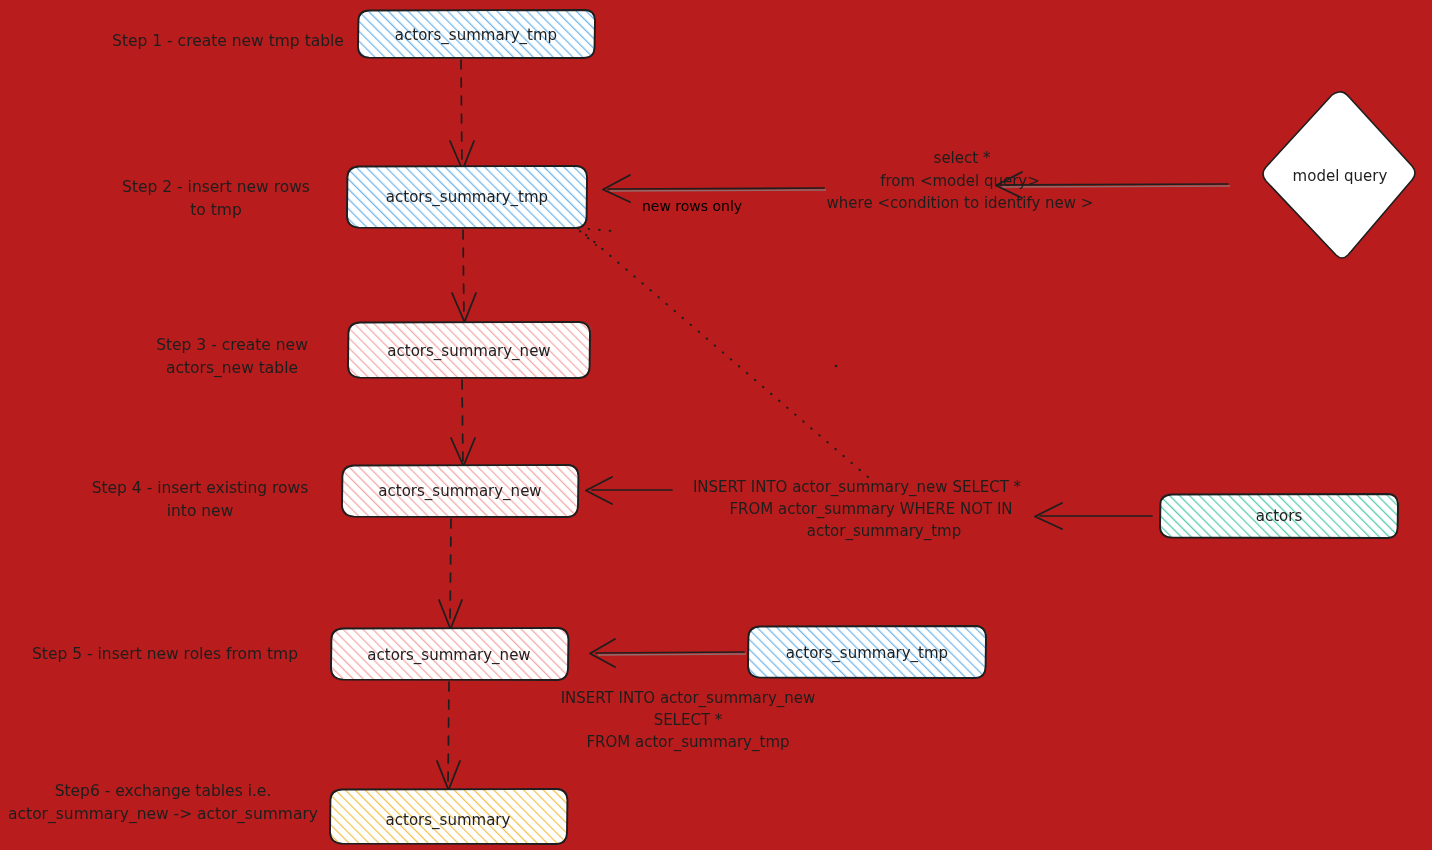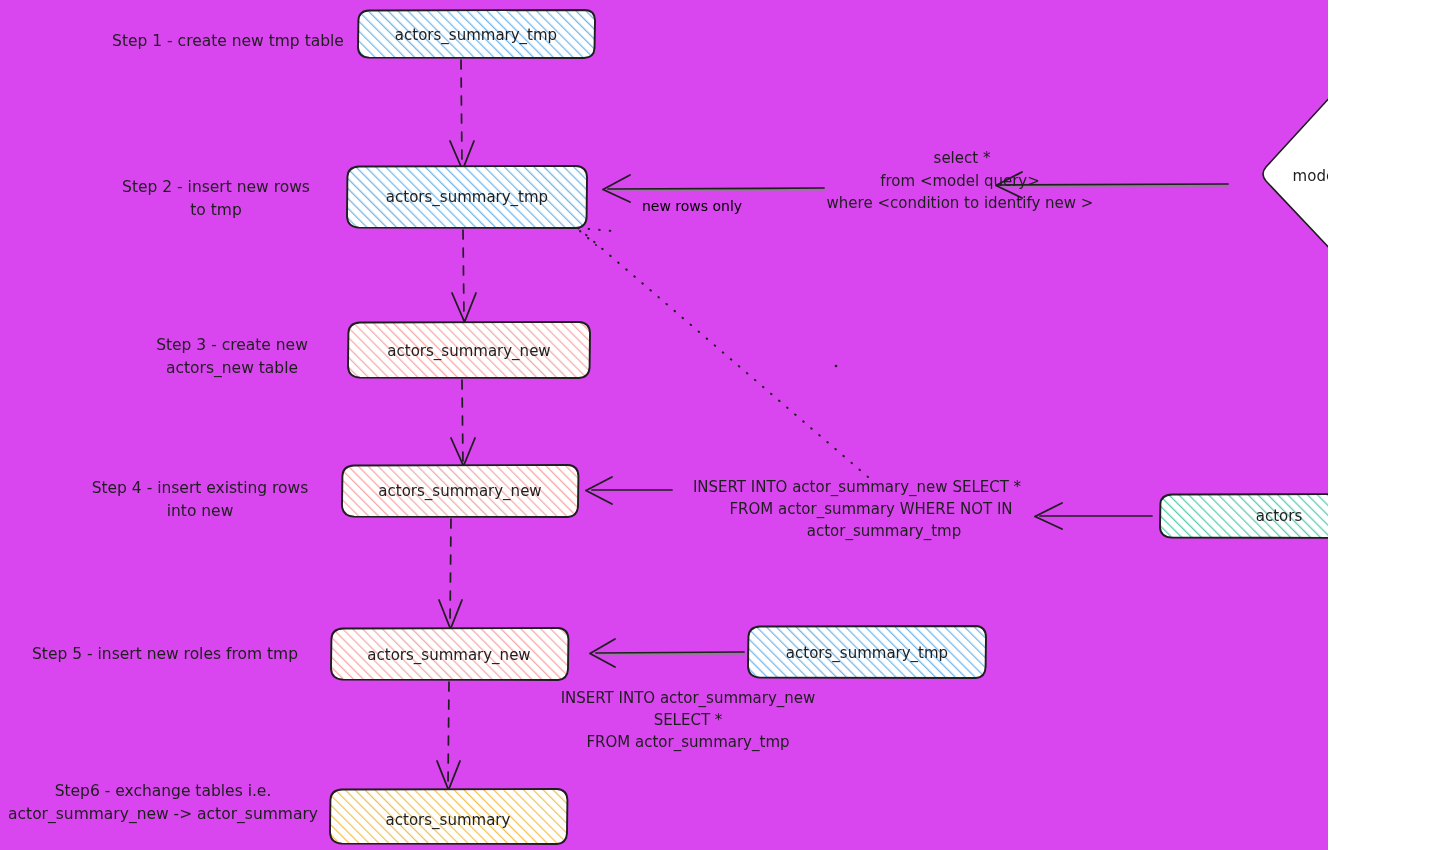--- a/index.html
+++ b/index.html
@@ -5,23 +5,23 @@
   html, body {
     margin: 0;
     padding: 0;
     background: #ffffff;
   }
   body {
     font-family: "DejaVu Sans", sans-serif;
   }
   #canvas {
     position: relative;
-    width: 1328px;
+    width: 1432px;
     height: 850px;
-    background: #d946ef;
+    background: #b91c1c;
     overflow: hidden;
   }
   svg#diagram {
     position: absolute;
     left: 0;
     top: 0;
     width: 1432px;
     height: 850px;
   }
   .node-label, .edge-label, .step-label {

